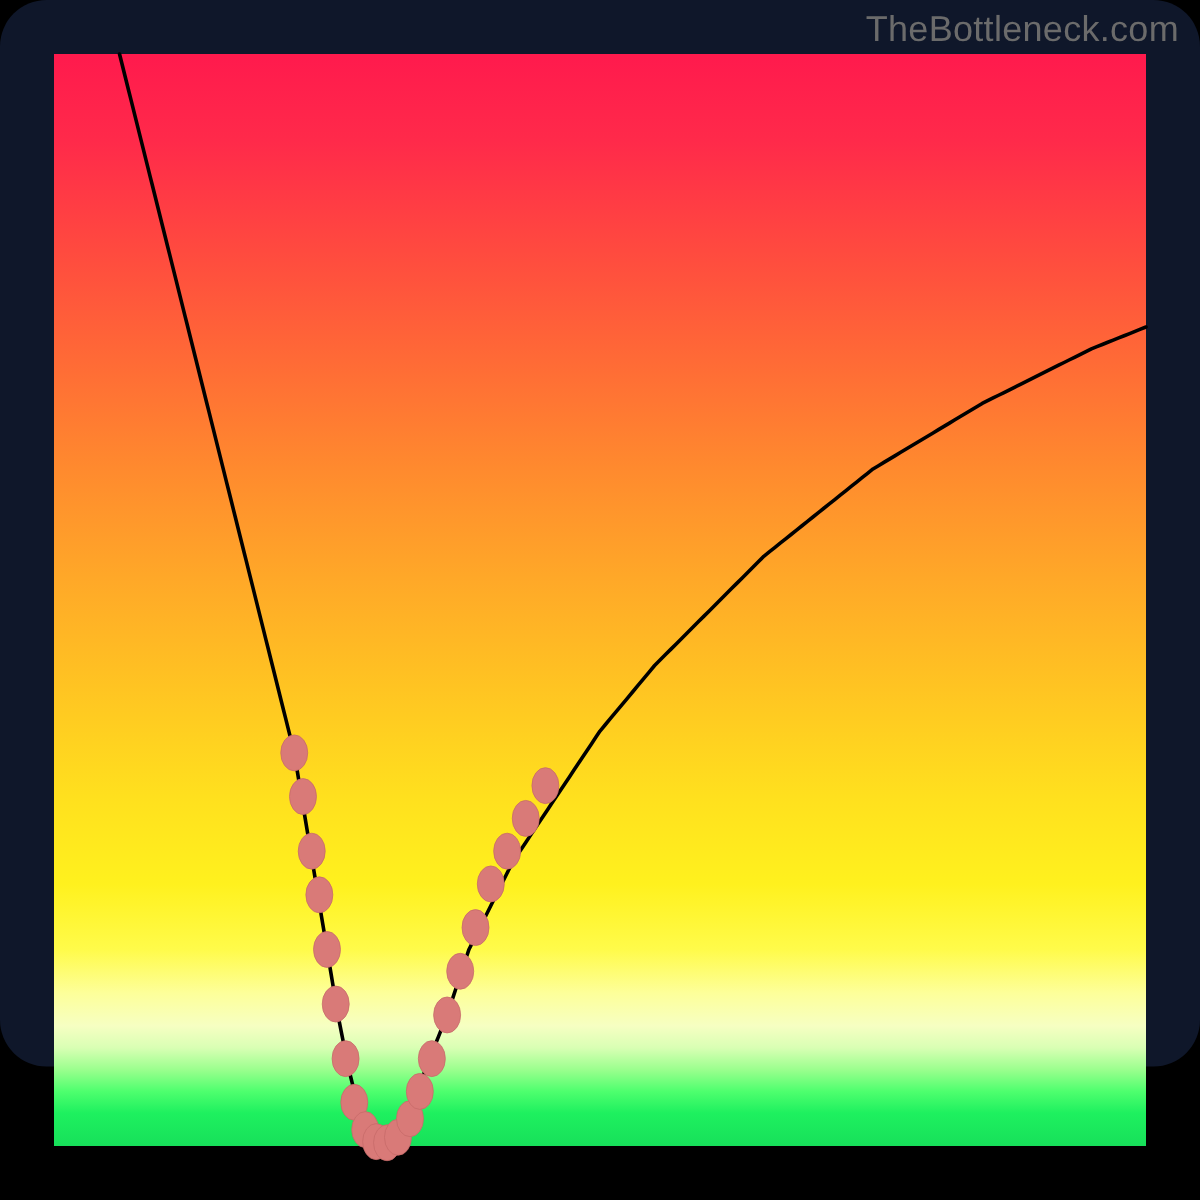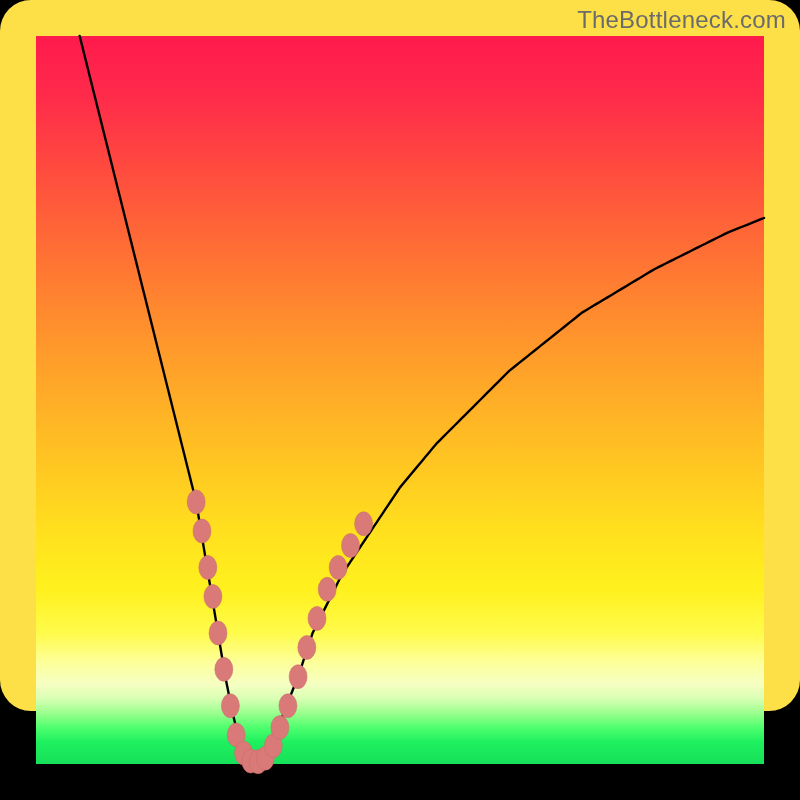--- a/index.html
+++ b/index.html
@@ -8,21 +8,21 @@
     width: 800px;
     height: 800px;
     overflow: hidden;
     background: #000;
     font-family: Arial, Helvetica, sans-serif;
   }
   .frame {
     position: relative;
     width: 800px;
     height: 711px;
-    background: #fde047;
+    background: #0f172a;
     border-radius: 31px;
   }
   .watermark {
     position: absolute;
     top: 6px;
     right: 14px;
     color: #6b6b6b;
     font-size: 24px;
     font-weight: 400;
     letter-spacing: 0.2px;

